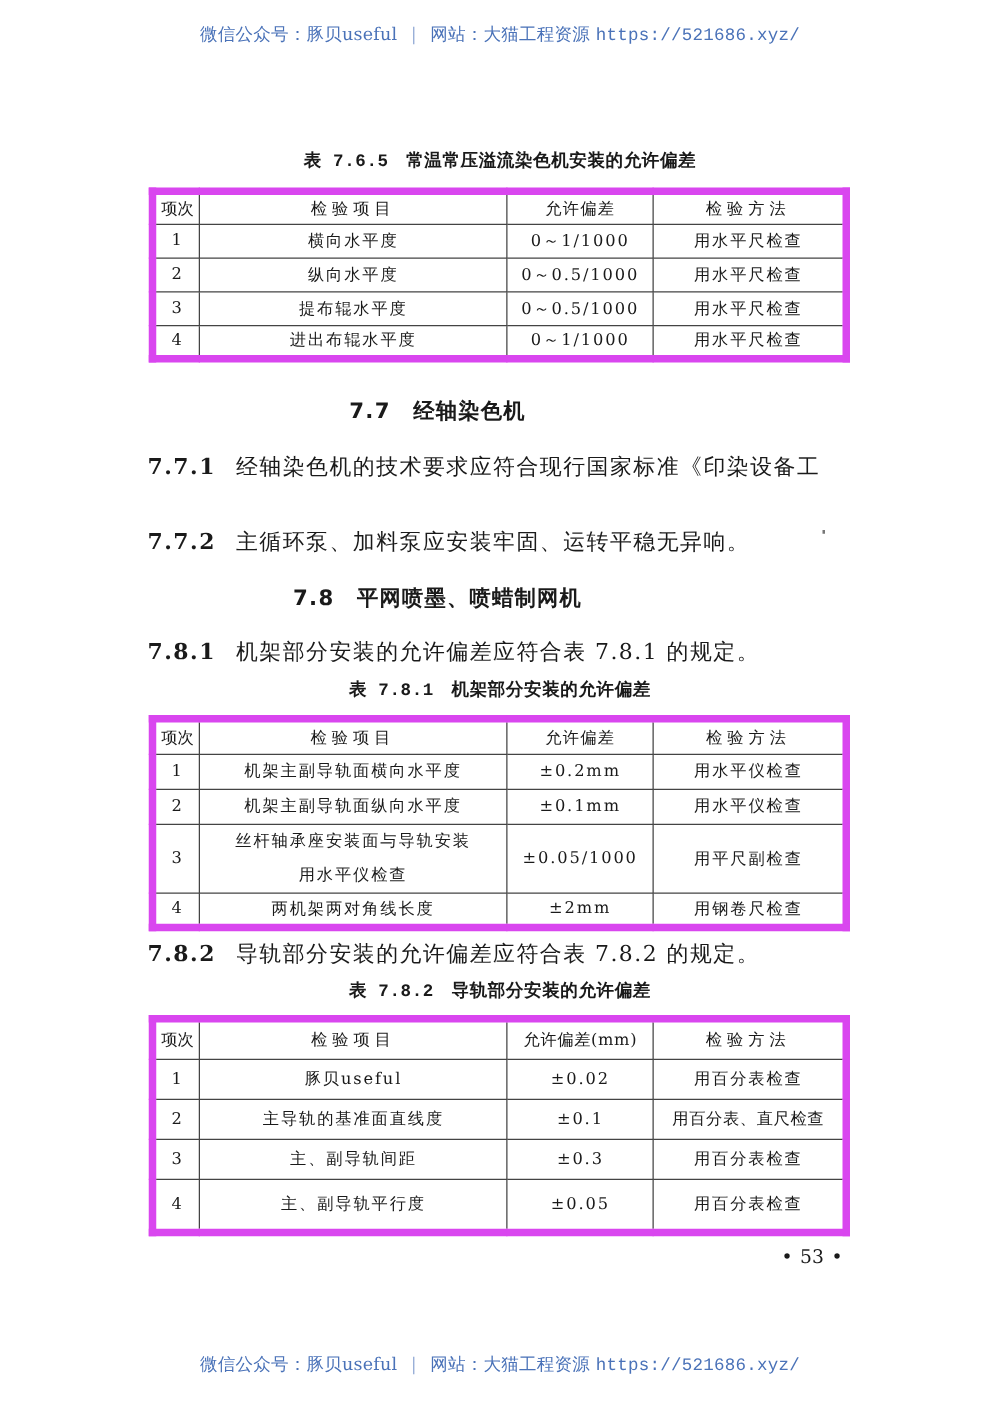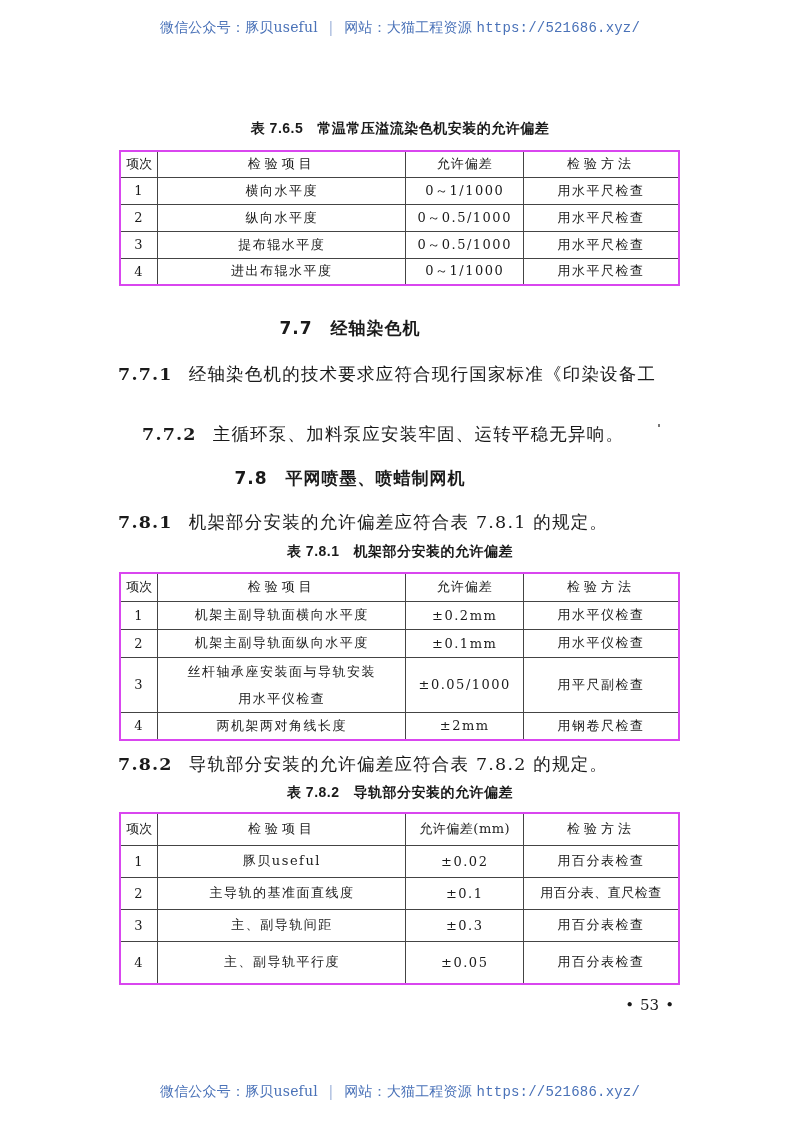--- a/index.html
+++ b/index.html
@@ -4,29 +4,29 @@
 <style>
   html, body { margin: 0; padding: 0; background: #ffffff; }
   body { width: 800px; height: 1131px; position: relative; overflow: hidden;
          font-family: "DejaVu Serif", "Liberation Serif", serif; color: #1a1a1a; }
   .abs { position: absolute; }
   .watermark { left: 0; width: 800px; text-align: center; font-size: 14px; color: #4a72b8;
                font-family: "DejaVu Serif", serif; letter-spacing: 0.2px; white-space: nowrap; }
   .watermark .url { font-family: "Liberation Mono", "DejaVu Sans Mono", monospace; }
   .watermark .sep { color: #9ab0d8; margin: 0 6px; }
   .caption { left: 0; width: 800px; text-align: center; font-size: 14px; font-weight: bold;
-             font-family: Liberation Sans, sans-serif; letter-spacing: 0.5px; }
+             font-family: Liberation Mono, monospace; letter-spacing: 0.5px; }
   .caption .num { margin-right: 14px; }
   .section-title { left: 0; width: 700px; text-align: center; font-size: 17px; font-weight: bold;
                    font-family: "DejaVu Sans", sans-serif; letter-spacing: 1px; }
   .section-title .num { margin-right: 18px; }
   .para { left: 118px; width: 570px; font-size: 17.5px; line-height: 30px; letter-spacing: 1.2px; }
   .para .clause { font-weight: bold; margin-right: 16px; font-family: "DejaVu Serif", serif; }
   table.spec { position: absolute; left: 119px; width: 561px; border-collapse: collapse;
-               border: 2px solid #d946ef; font-size: 13px; }
+               border: 6px solid #d946ef; font-size: 13px; }
   table.spec td, table.spec th { border: 1px solid #444; text-align: center; vertical-align: middle;
                padding: 0; font-weight: normal; letter-spacing: 1.5px; }
   table.spec th { letter-spacing: 4px; }
   table.spec th.c0 { letter-spacing: 0; }
   table.spec col.c0 { width: 38px; }
   table.spec col.c1 { width: 249px; }
   table.spec col.c2 { width: 118px; }
   table.spec col.c3 { width: 156px; }
   .pageno { left: 600px; width: 80px; text-align: right; font-size: 15px; white-space: nowrap; }
   .pageno .dot { margin: 0 6px; }
@@ -88,21 +88,21 @@
   </table>
 
 <div class="abs section-title" style="top:317px;">
   <span class="num">7.7</span><span>经轴染色机</span>
 </div>
 
 <div class="abs para" style="top:359px;">
   <span class="clause">7.7.1</span><span>经轴染色机的技术要求应符合现行国家标准《印染设备工</span><br>
 </div>
 
-<div class="abs para" style="top:419px;margin-left:24px;">
+<div class="abs para" style="top:419px;">
   <span class="clause">7.7.2</span><span>主循环泵、加料泵应安装牢固、运转平稳无异响。</span>
 </div>
 <div class="abs tick"></div>
 
 <div class="abs section-title" style="top:467px;">
   <span class="num">7.8</span><span>平网喷墨、喷蜡制网机</span>
 </div>
 
 <div class="abs para" style="top:507px;">
   <span class="clause">7.8.1</span><span>机架部分安装的允许偏差应符合表 7.8.1 的规定。</span>

